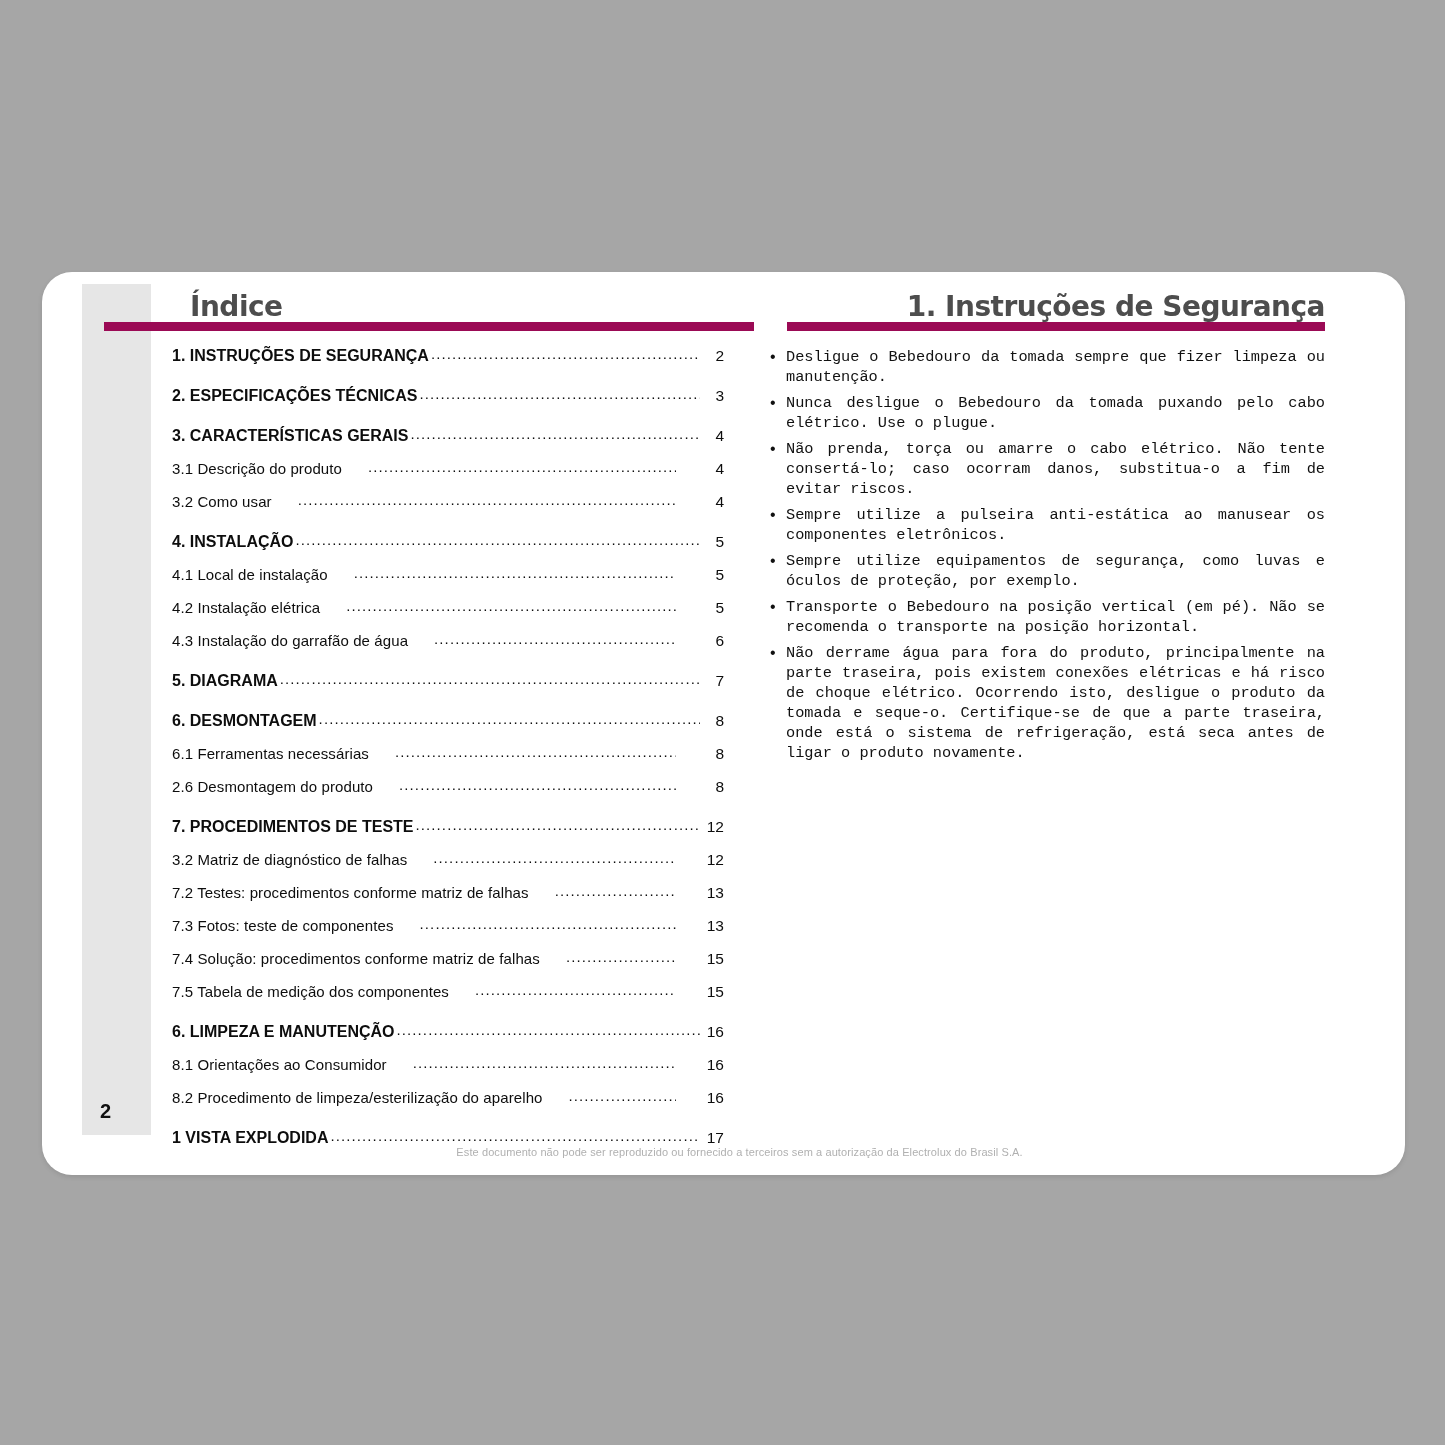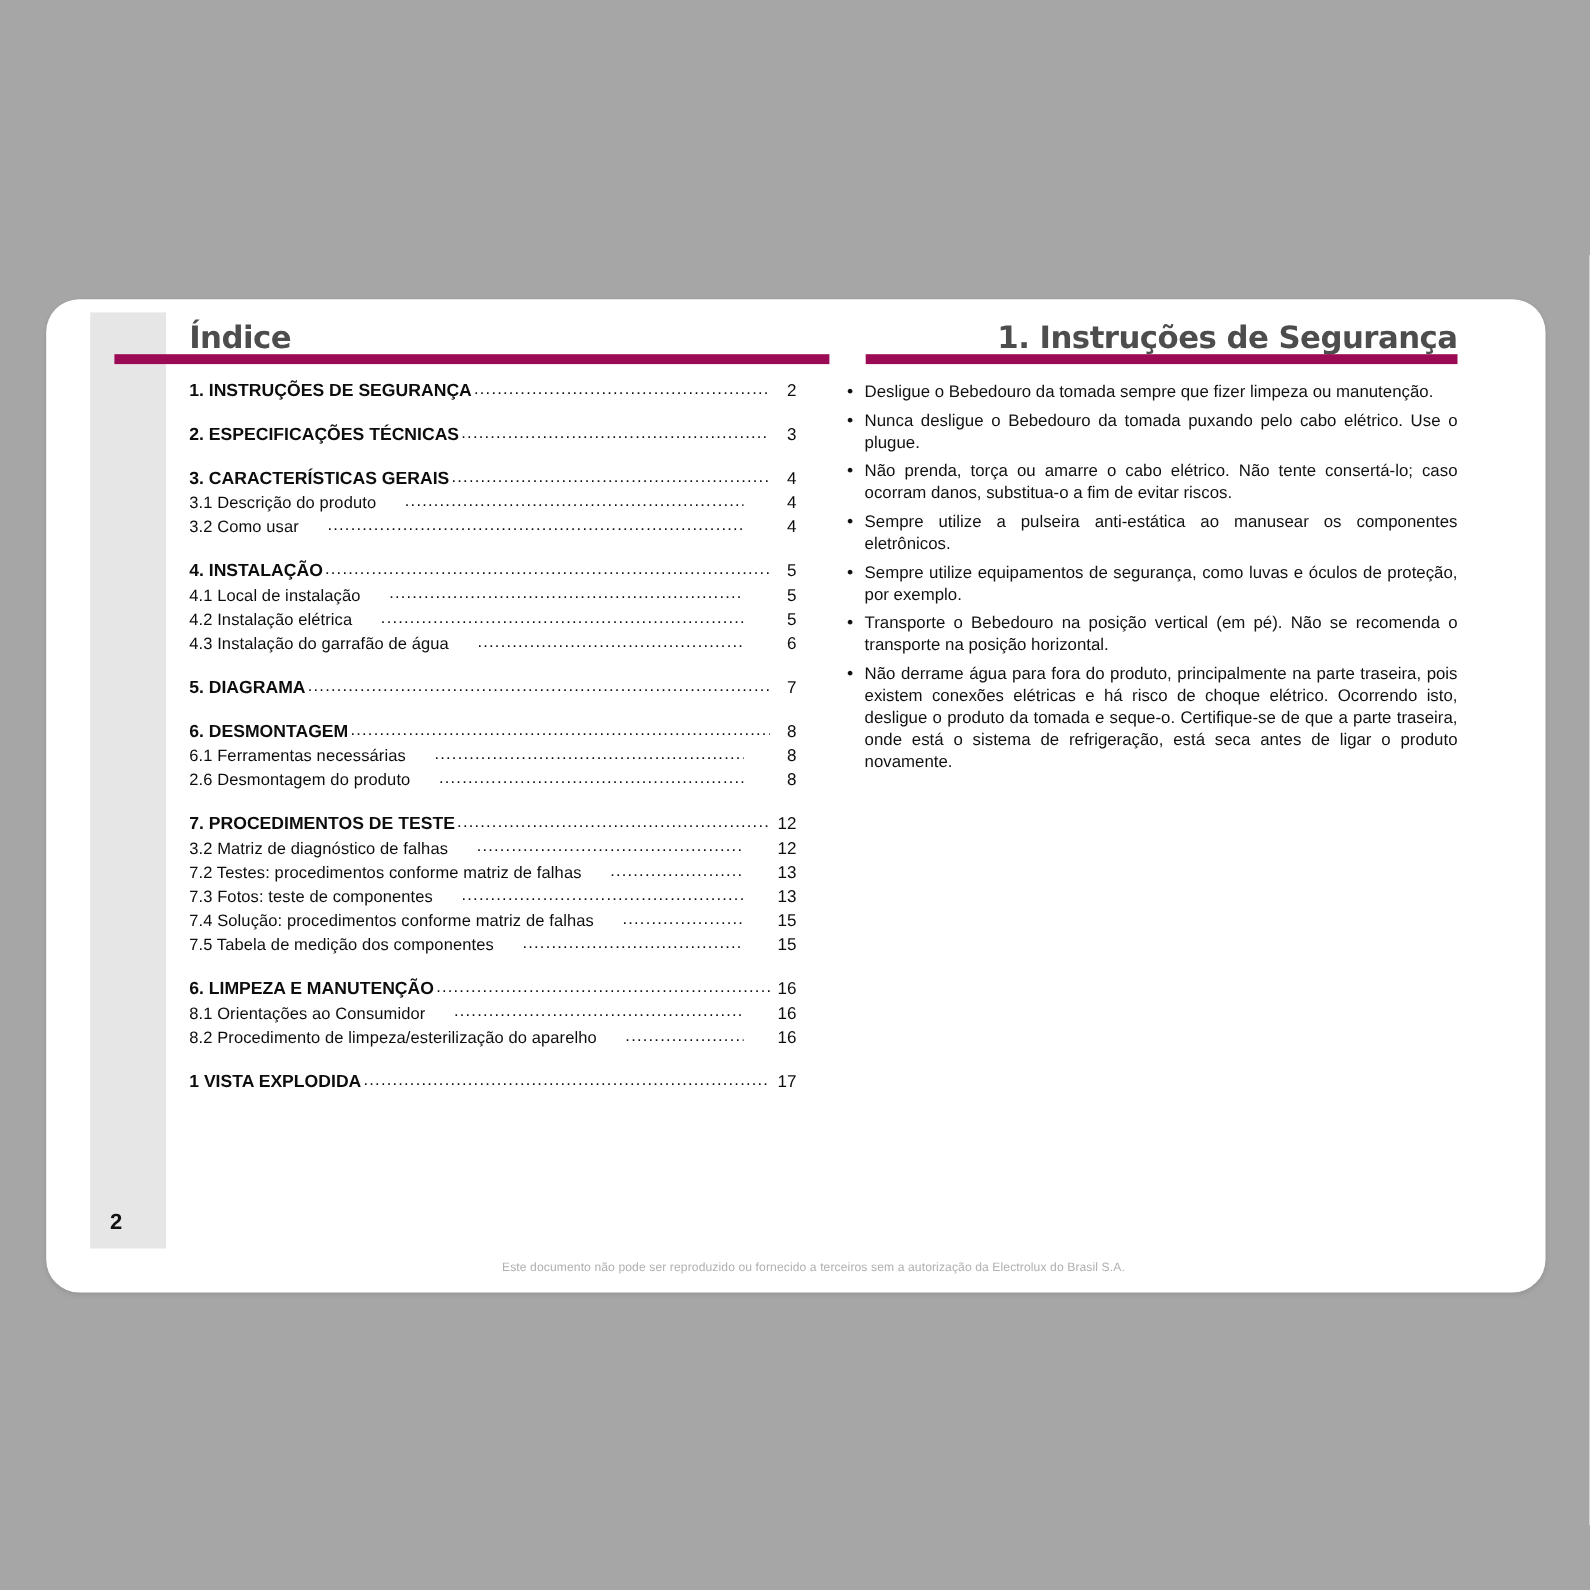--- a/index.html
+++ b/index.html
@@ -51,21 +51,21 @@
   
   .col-title {
     position: absolute;
     font-family: "DejaVu Sans", sans-serif;
     font-size: 28px;
     font-weight: bold;
     color: #4d4d4d;
     letter-spacing: -0.5px;
     white-space: nowrap;
   }
-  #toc-title  { left: 130px; top: 18px; }
+  #toc-title  { left: 148px; top: 18px; }
   #sec-title  { left: 580px; top: 18px; width: 703px; text-align: right; }
 
   .rule {
     position: absolute;
     height: 9px;
     background: #9b0a55;
     top: 50px;
   }
   #rule-left  { left: 62px;  width: 650px; }
   #rule-right { left: 745px; width: 538px; }
@@ -89,21 +89,21 @@
   }
   .toc-row.lvl1 {
     margin-top: 19px;
     line-height: 21px;
   }
   .toc-row.lvl1 .lbl {
     font-weight: bold;
     font-size: 16px;
   }
   .toc-row.lvl2 {
-    margin-top: 1px;
+    margin-top: 12px;
     line-height: 21px;
     gap: 24px;
   }
   .toc-row.lvl2 .lbl {
     font-weight: normal;
     font-size: 15px;
     letter-spacing: 0.1px;
   }
   .toc-row:first-child { margin-top: 0; }
   .toc-row .dots {
@@ -143,20 +143,21 @@
     color: #111111;
     text-align: left;
   }
   .bullet-text {
     flex: 1 1 auto;
     font-size: 15.3px;
     line-height: 20px;
     color: #111111;
     text-align: justify;
     hyphens: none;
+    font-family: Liberation Mono, monospace;
   }
 
   
   #footer-note {
     position: absolute;
     left: 16px;
     top: 874px;
     width: 100%;
     text-align: center;
     font-size: 11px;

